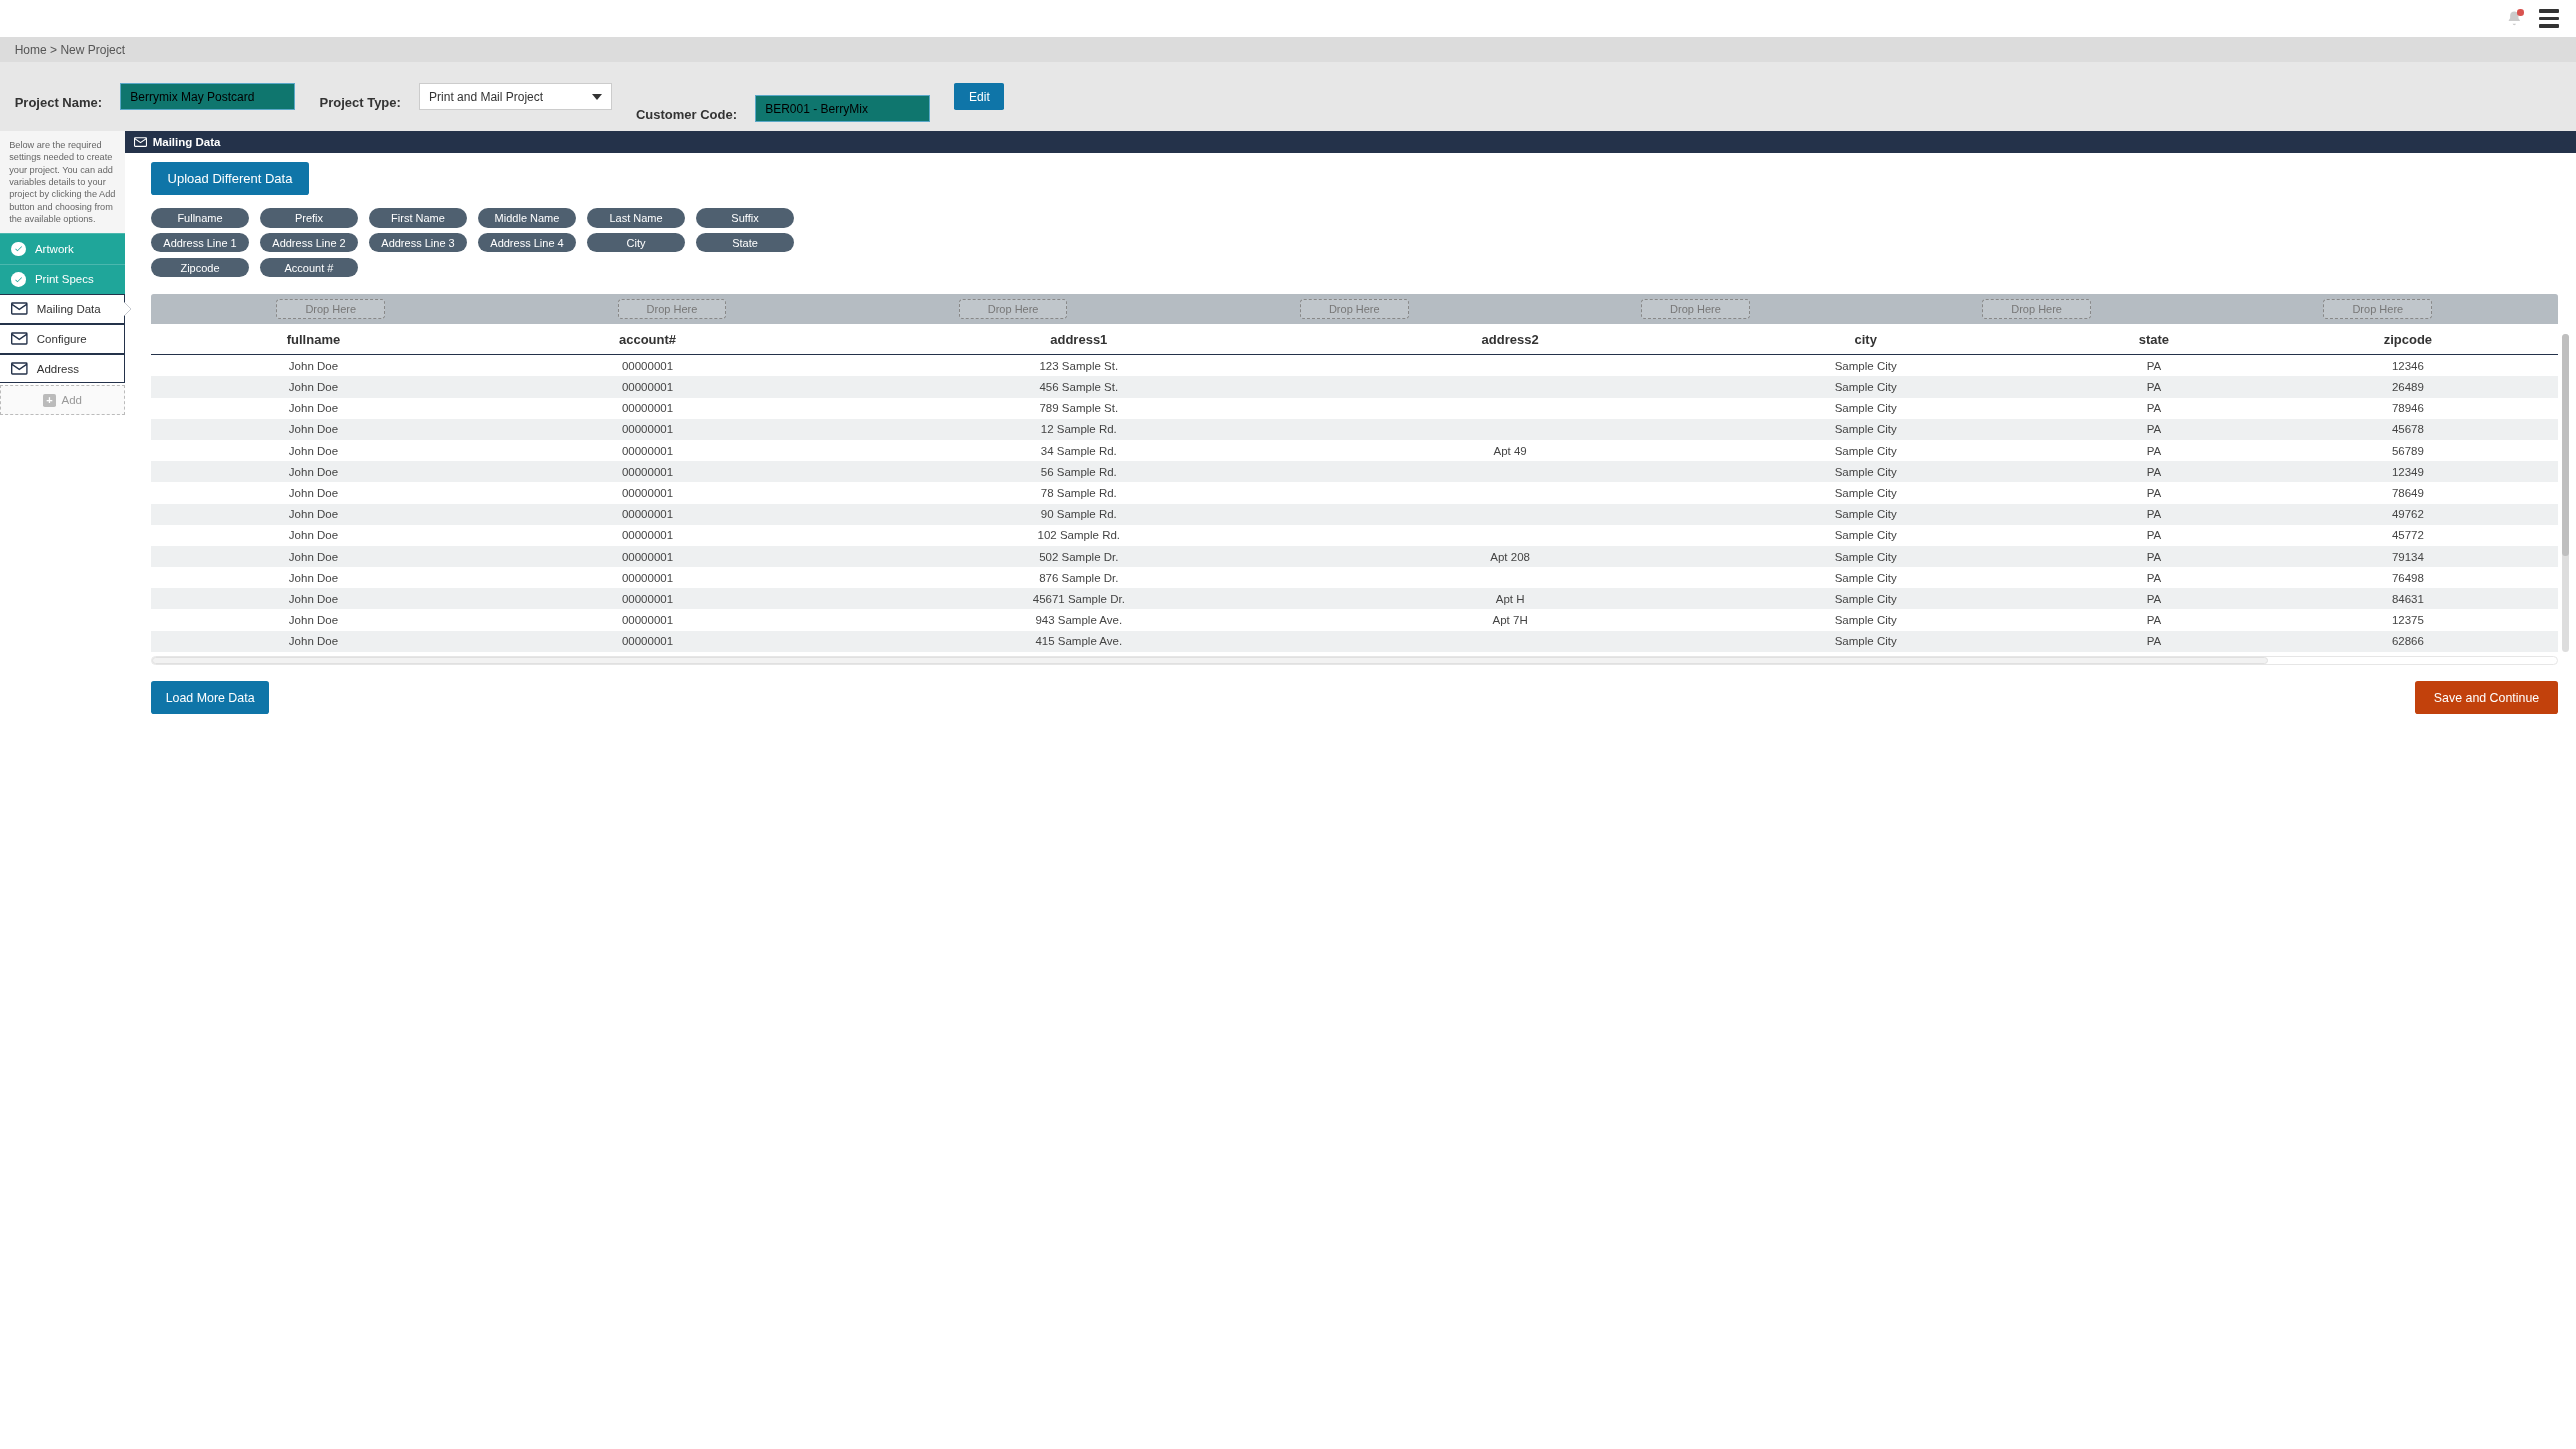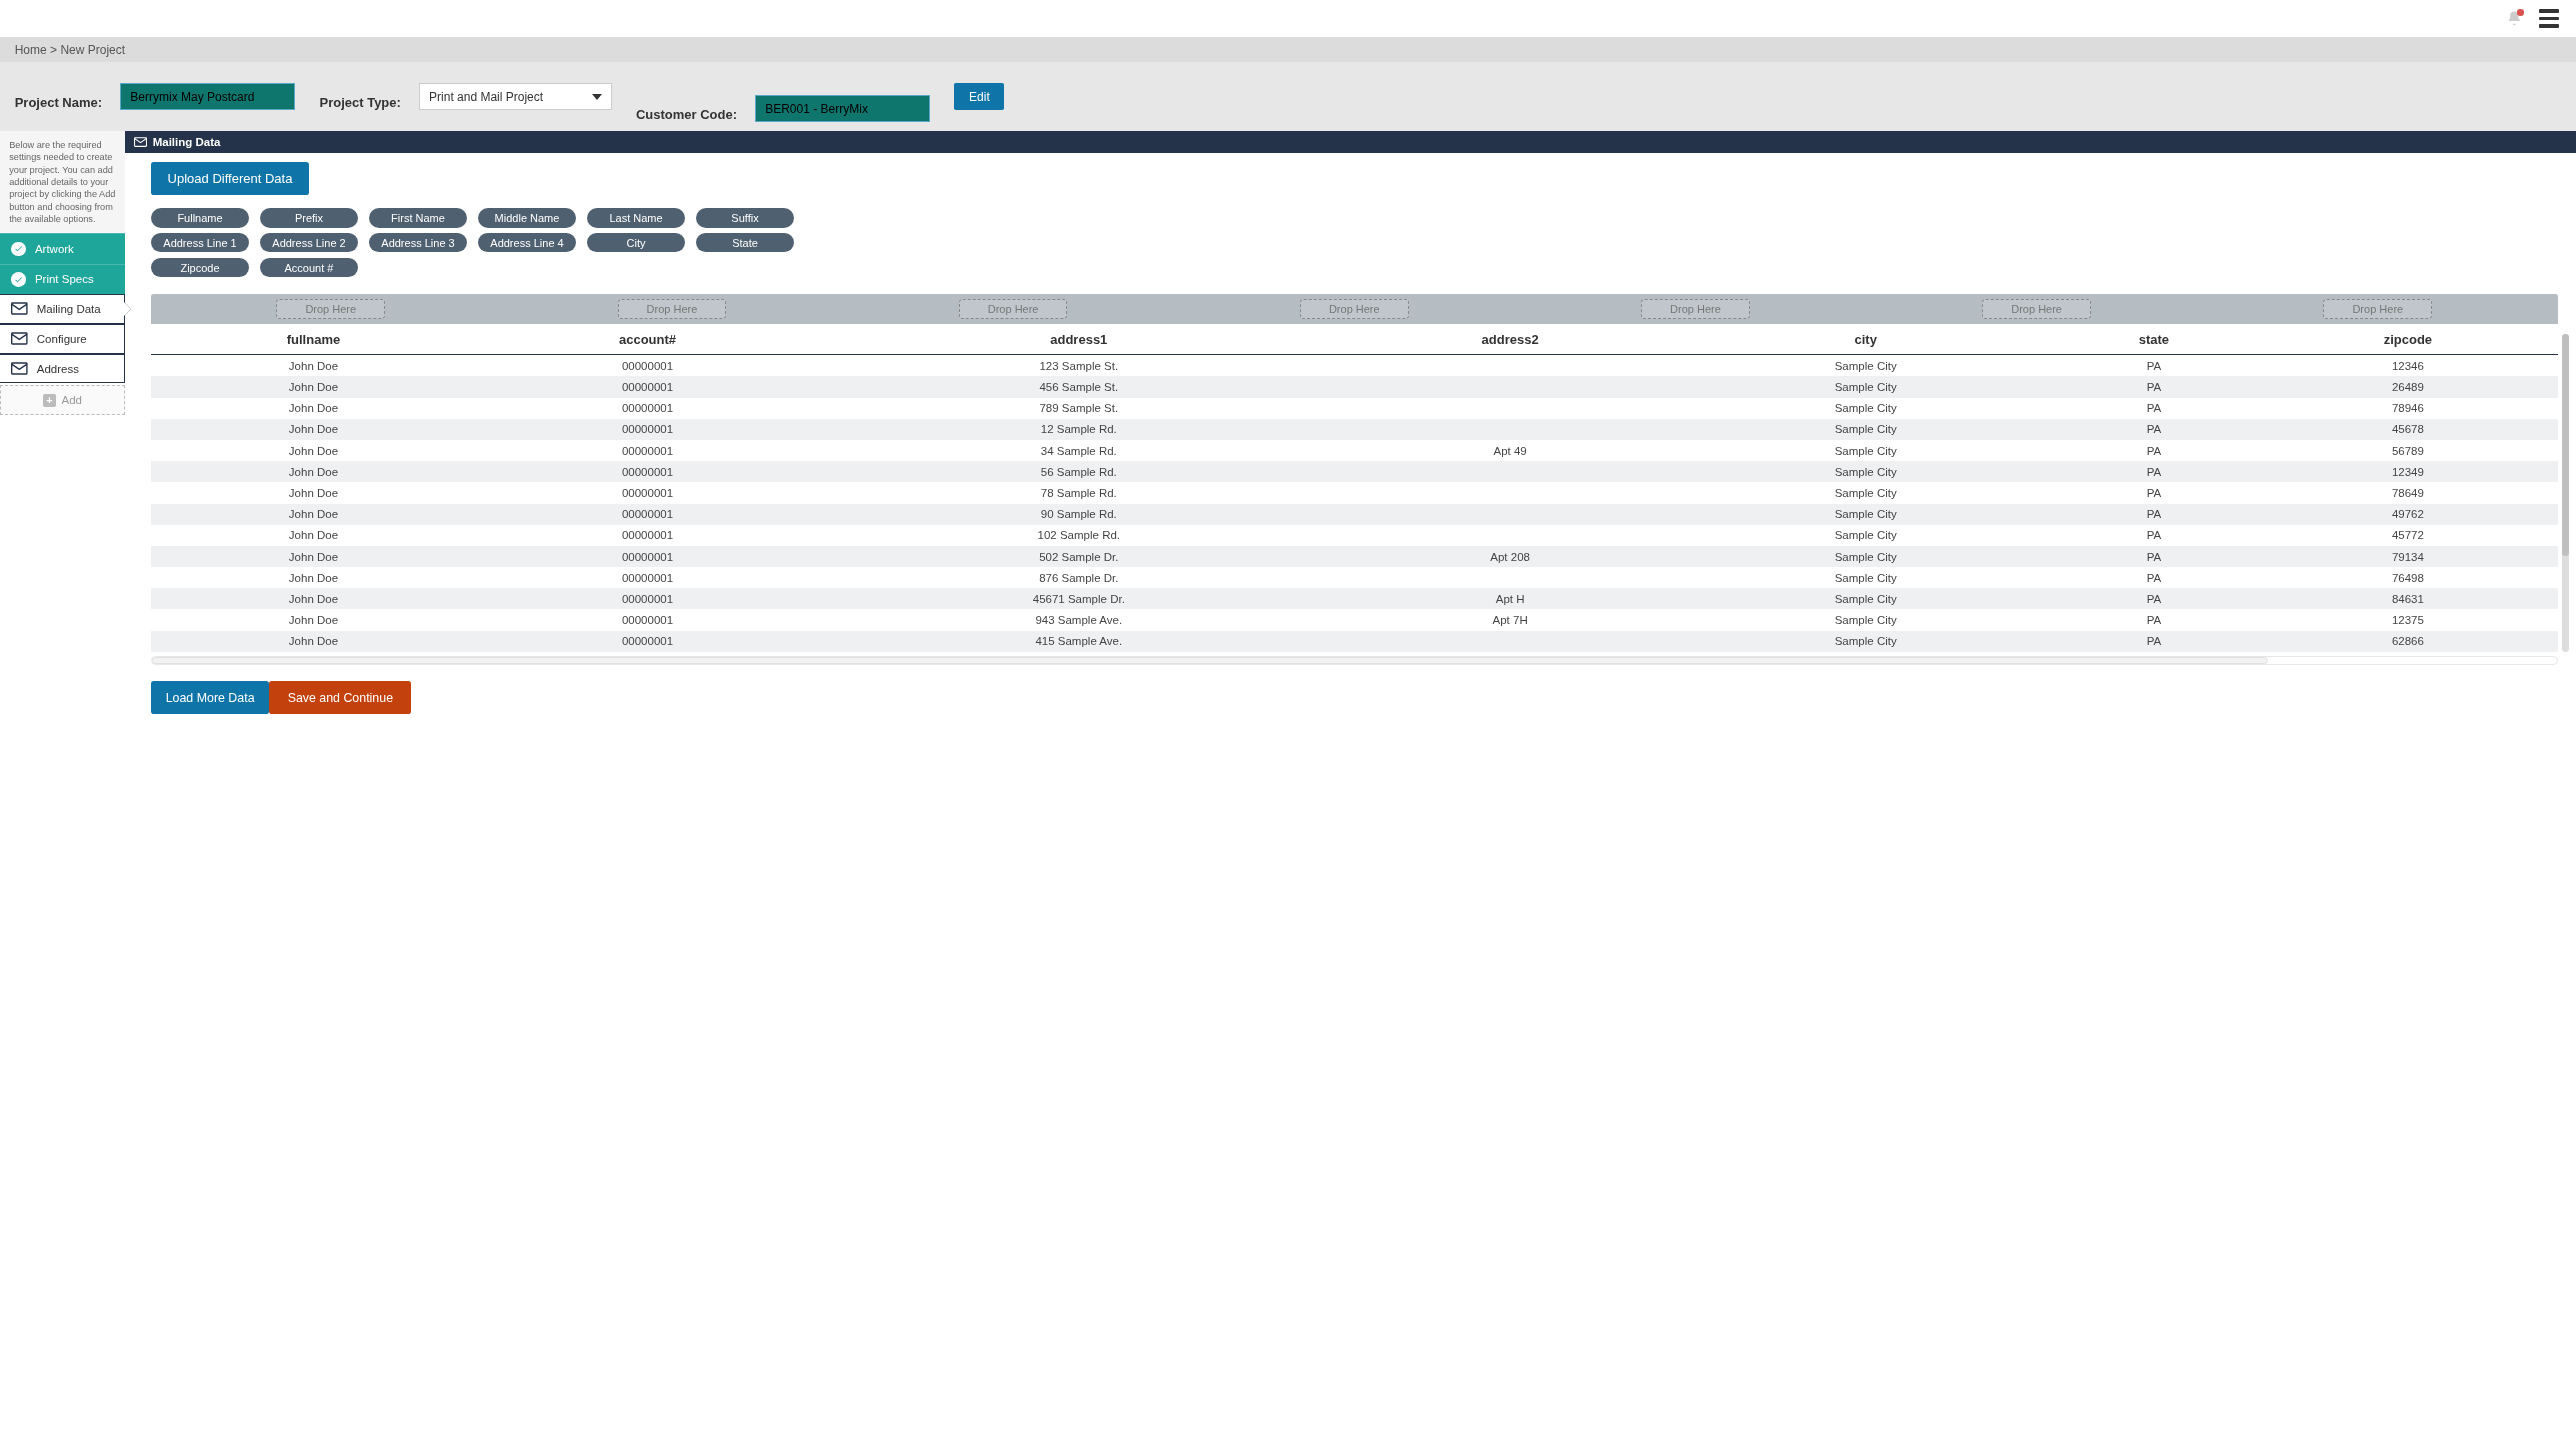--- a/index.html
+++ b/index.html
@@ -75,21 +75,21 @@
   table { width:100%; border-collapse:collapse; }
   thead th { font-weight:700; font-size:13px; padding:7.4px 5.5px; text-align:center; border-bottom:1.8px solid #24324a; background:#fff;}
   tbody td { font-size:11.5px; padding:4.6px 5.5px; text-align:center; color:#444; }
   tbody tr:nth-child(even) td { background:#eef0f1; }
   
   .hscroll { height:9.2px; background:#fff; border:0.9px solid #e6e6e6; border-radius:5.5px; margin-top:3.7px; position:relative;}
   .hscroll .thumb { position:absolute; left:0; top:0; height:100%; width:88%; background:#f2f2f2; border:0.9px solid #e0e0e0; border-radius:5.5px;}
   .vscroll { position:absolute; right:-11px; top:40px; bottom:13px; width:6.4px; background:#ddd; border-radius:3.7px; }
   .vscroll .thumb { position:absolute; left:0; top:0; width:100%; height:70%; background:#bfbfbf; border-radius:3.7px;}
   
-  .footer-row { display:flex; justify-content:flex-start; margin-top:16.6px; }
+  .footer-row { display:flex; justify-content:space-between; margin-top:16.6px; }
   .btn-load { background:#0f75a8; color:#fff; border:none; padding:9.2px 14.7px; font-size:12.4px; cursor:pointer; border-radius:2.8px; }
   .btn-save { background:#c2410c; color:#fff; border:none; padding:9.2px 18.4px; font-size:12.4px; cursor:not-allowed; border-radius:2.8px; }
 </style>
 </head>
 <body>
 
 <div class="topbar">
   <div class="bell">
     <svg viewBox="0 0 24 24">
         <path d="M12 2a6 6 0 0 0-6 6v4l-2 3v1h16v-1l-2-3V8a6 6 0 0 0-6-6zm0 20a2.5 2.5 0 0 0 2.45-2h-4.9A2.5 2.5 0 0 0 12 22z"></path>
@@ -124,21 +124,21 @@
   <div class="ph-group">
     <span class="ph-label">Customer Code:</span>
     <input class="ph-input" style="min-width: 147px; margin-top: 24px;" value="BER001 - BerryMix">
   </div>
   <button class="btn-edit">Edit</button>
 </div>
 
 <div class="layout">
 
   <div class="sidebar">
-    <div class="help-text">Below are the required settings needed to create your project. You can add additional details to your project by clicking the Add button and choosing from the available options.</div>
+    <div class="help-text">Below are the required settings needed to create your project. You can add variables details to your project by clicking the Add button and choosing from the available options.</div>
     <div id="sidebar-nav">
         <div class="nav-item teal">
           <span class="circle">
             <svg viewBox="0 0 24 24">
               <path d="M9 16.2 4.8 12l-1.4 1.4L9 19 21 7l-1.4-1.4z"></path>
             </svg>
           </span>
           <span>Artwork</span>
         </div>
         <div class="nav-item teal">

